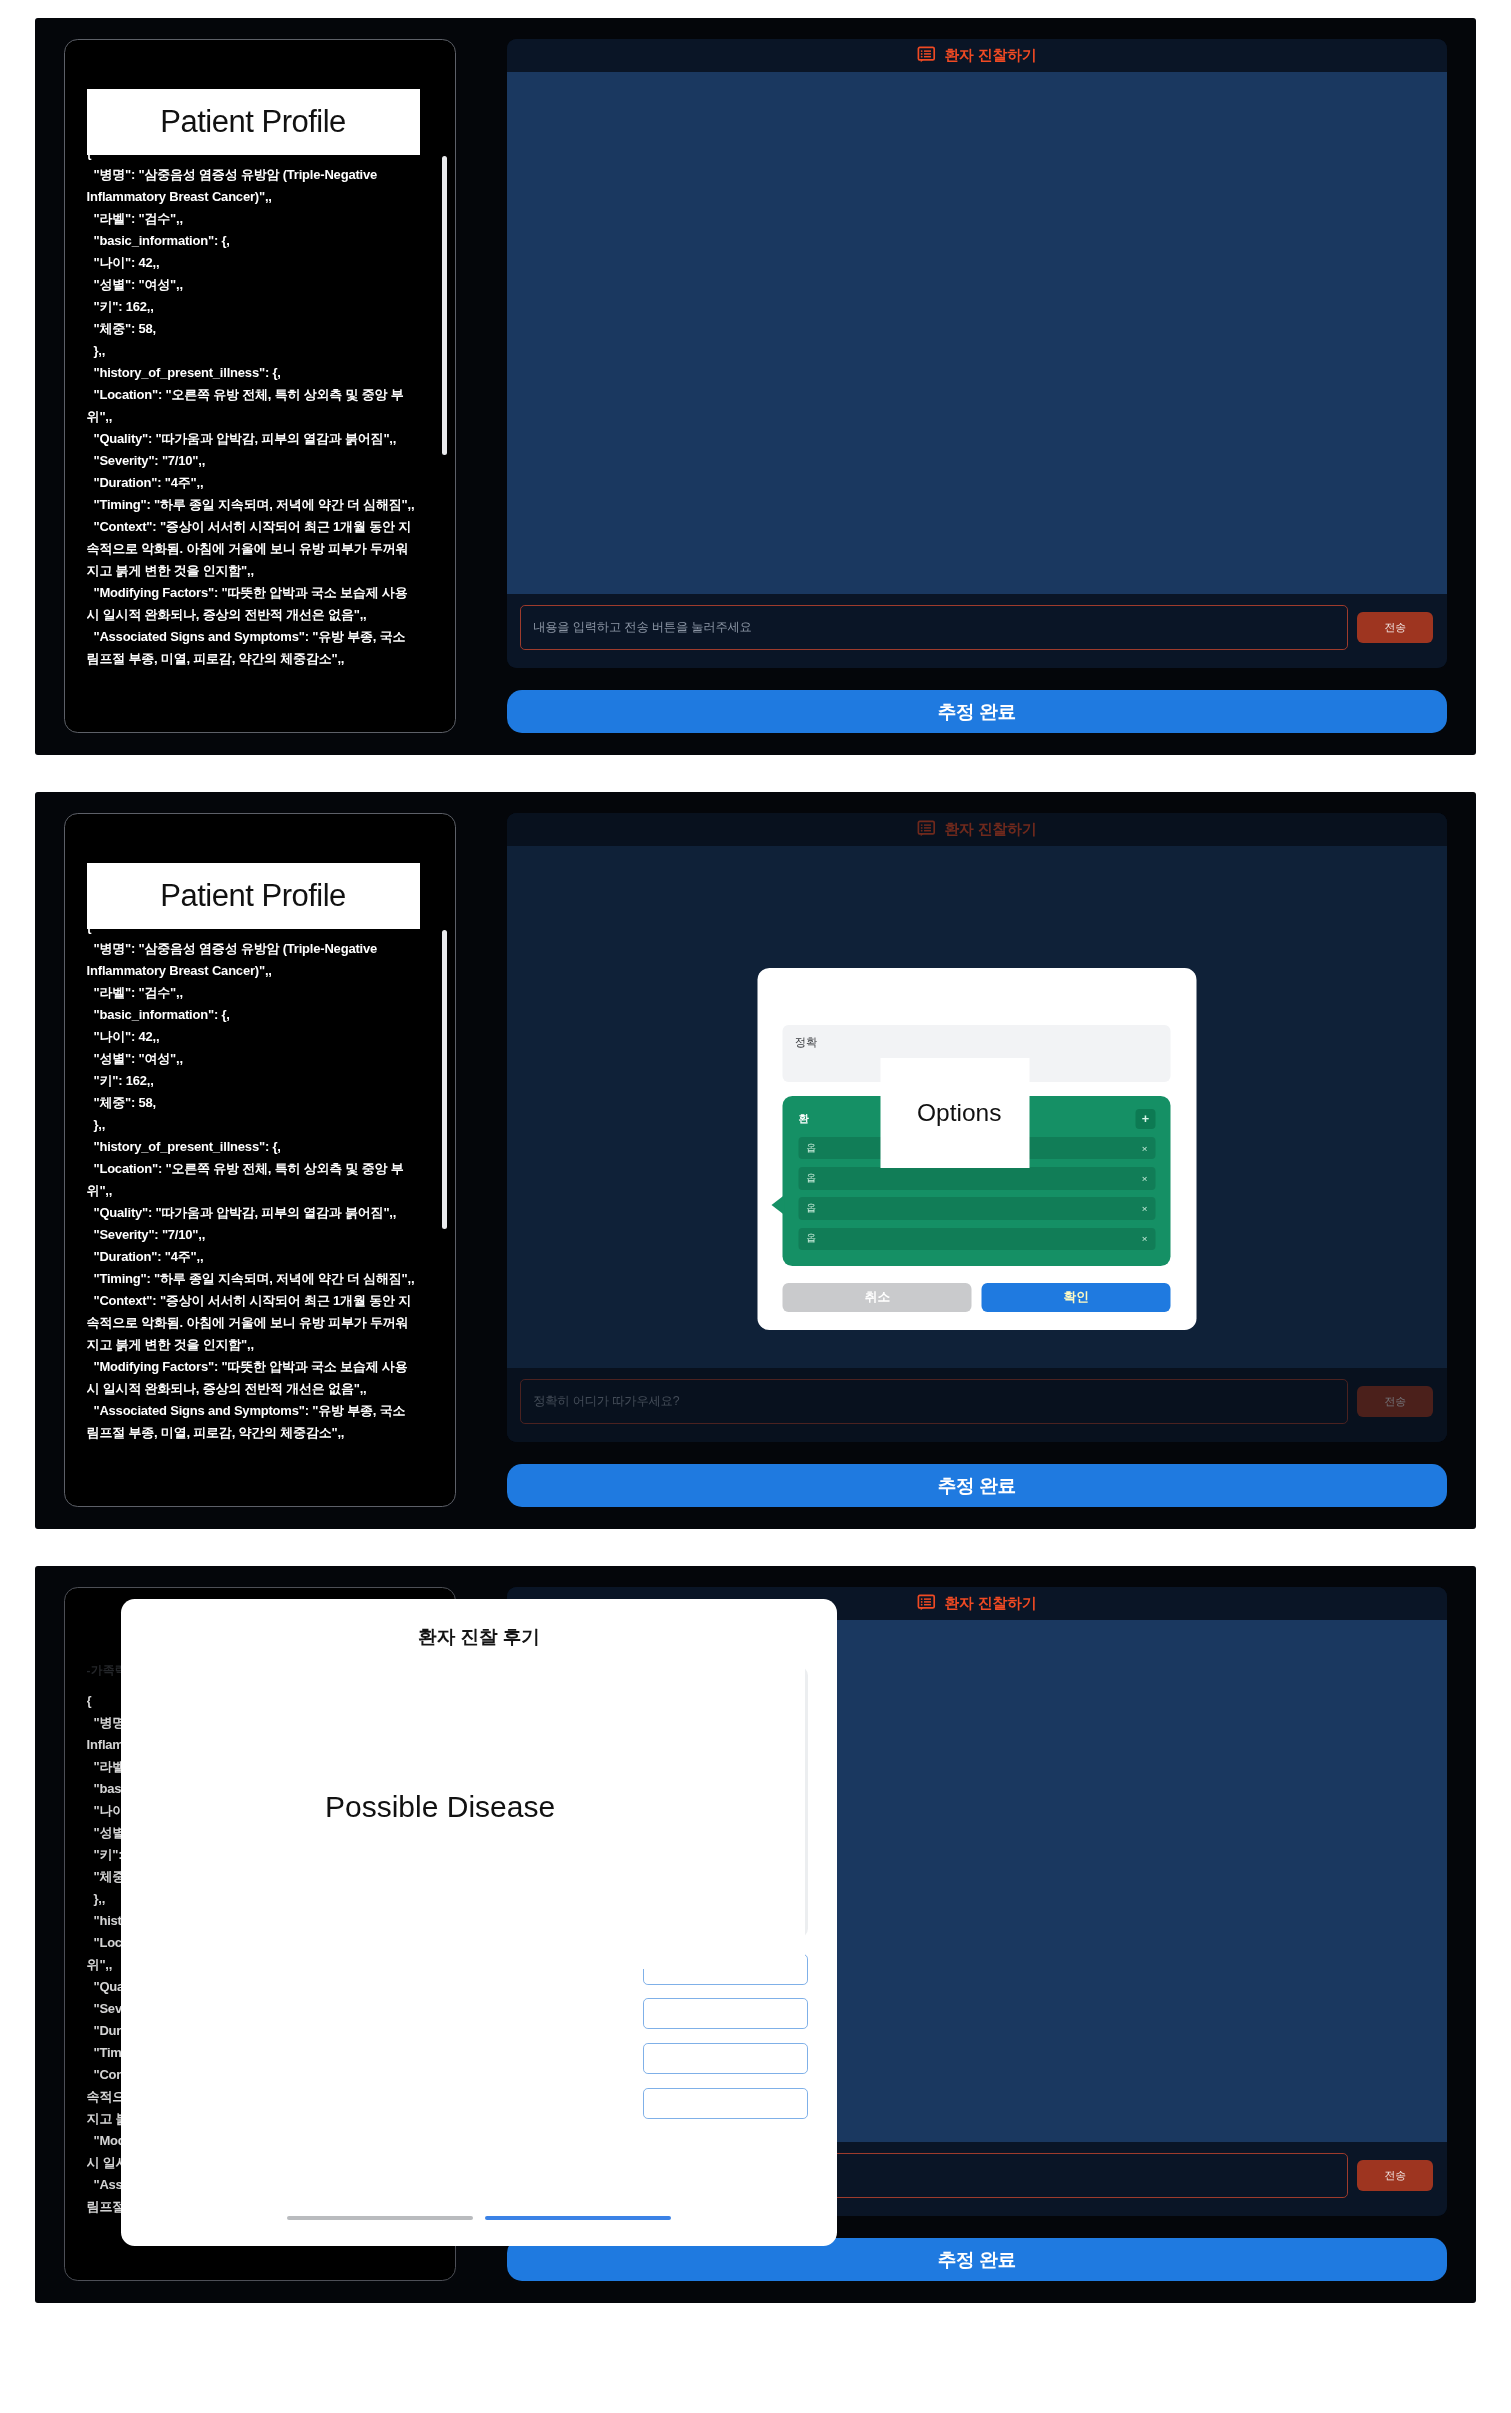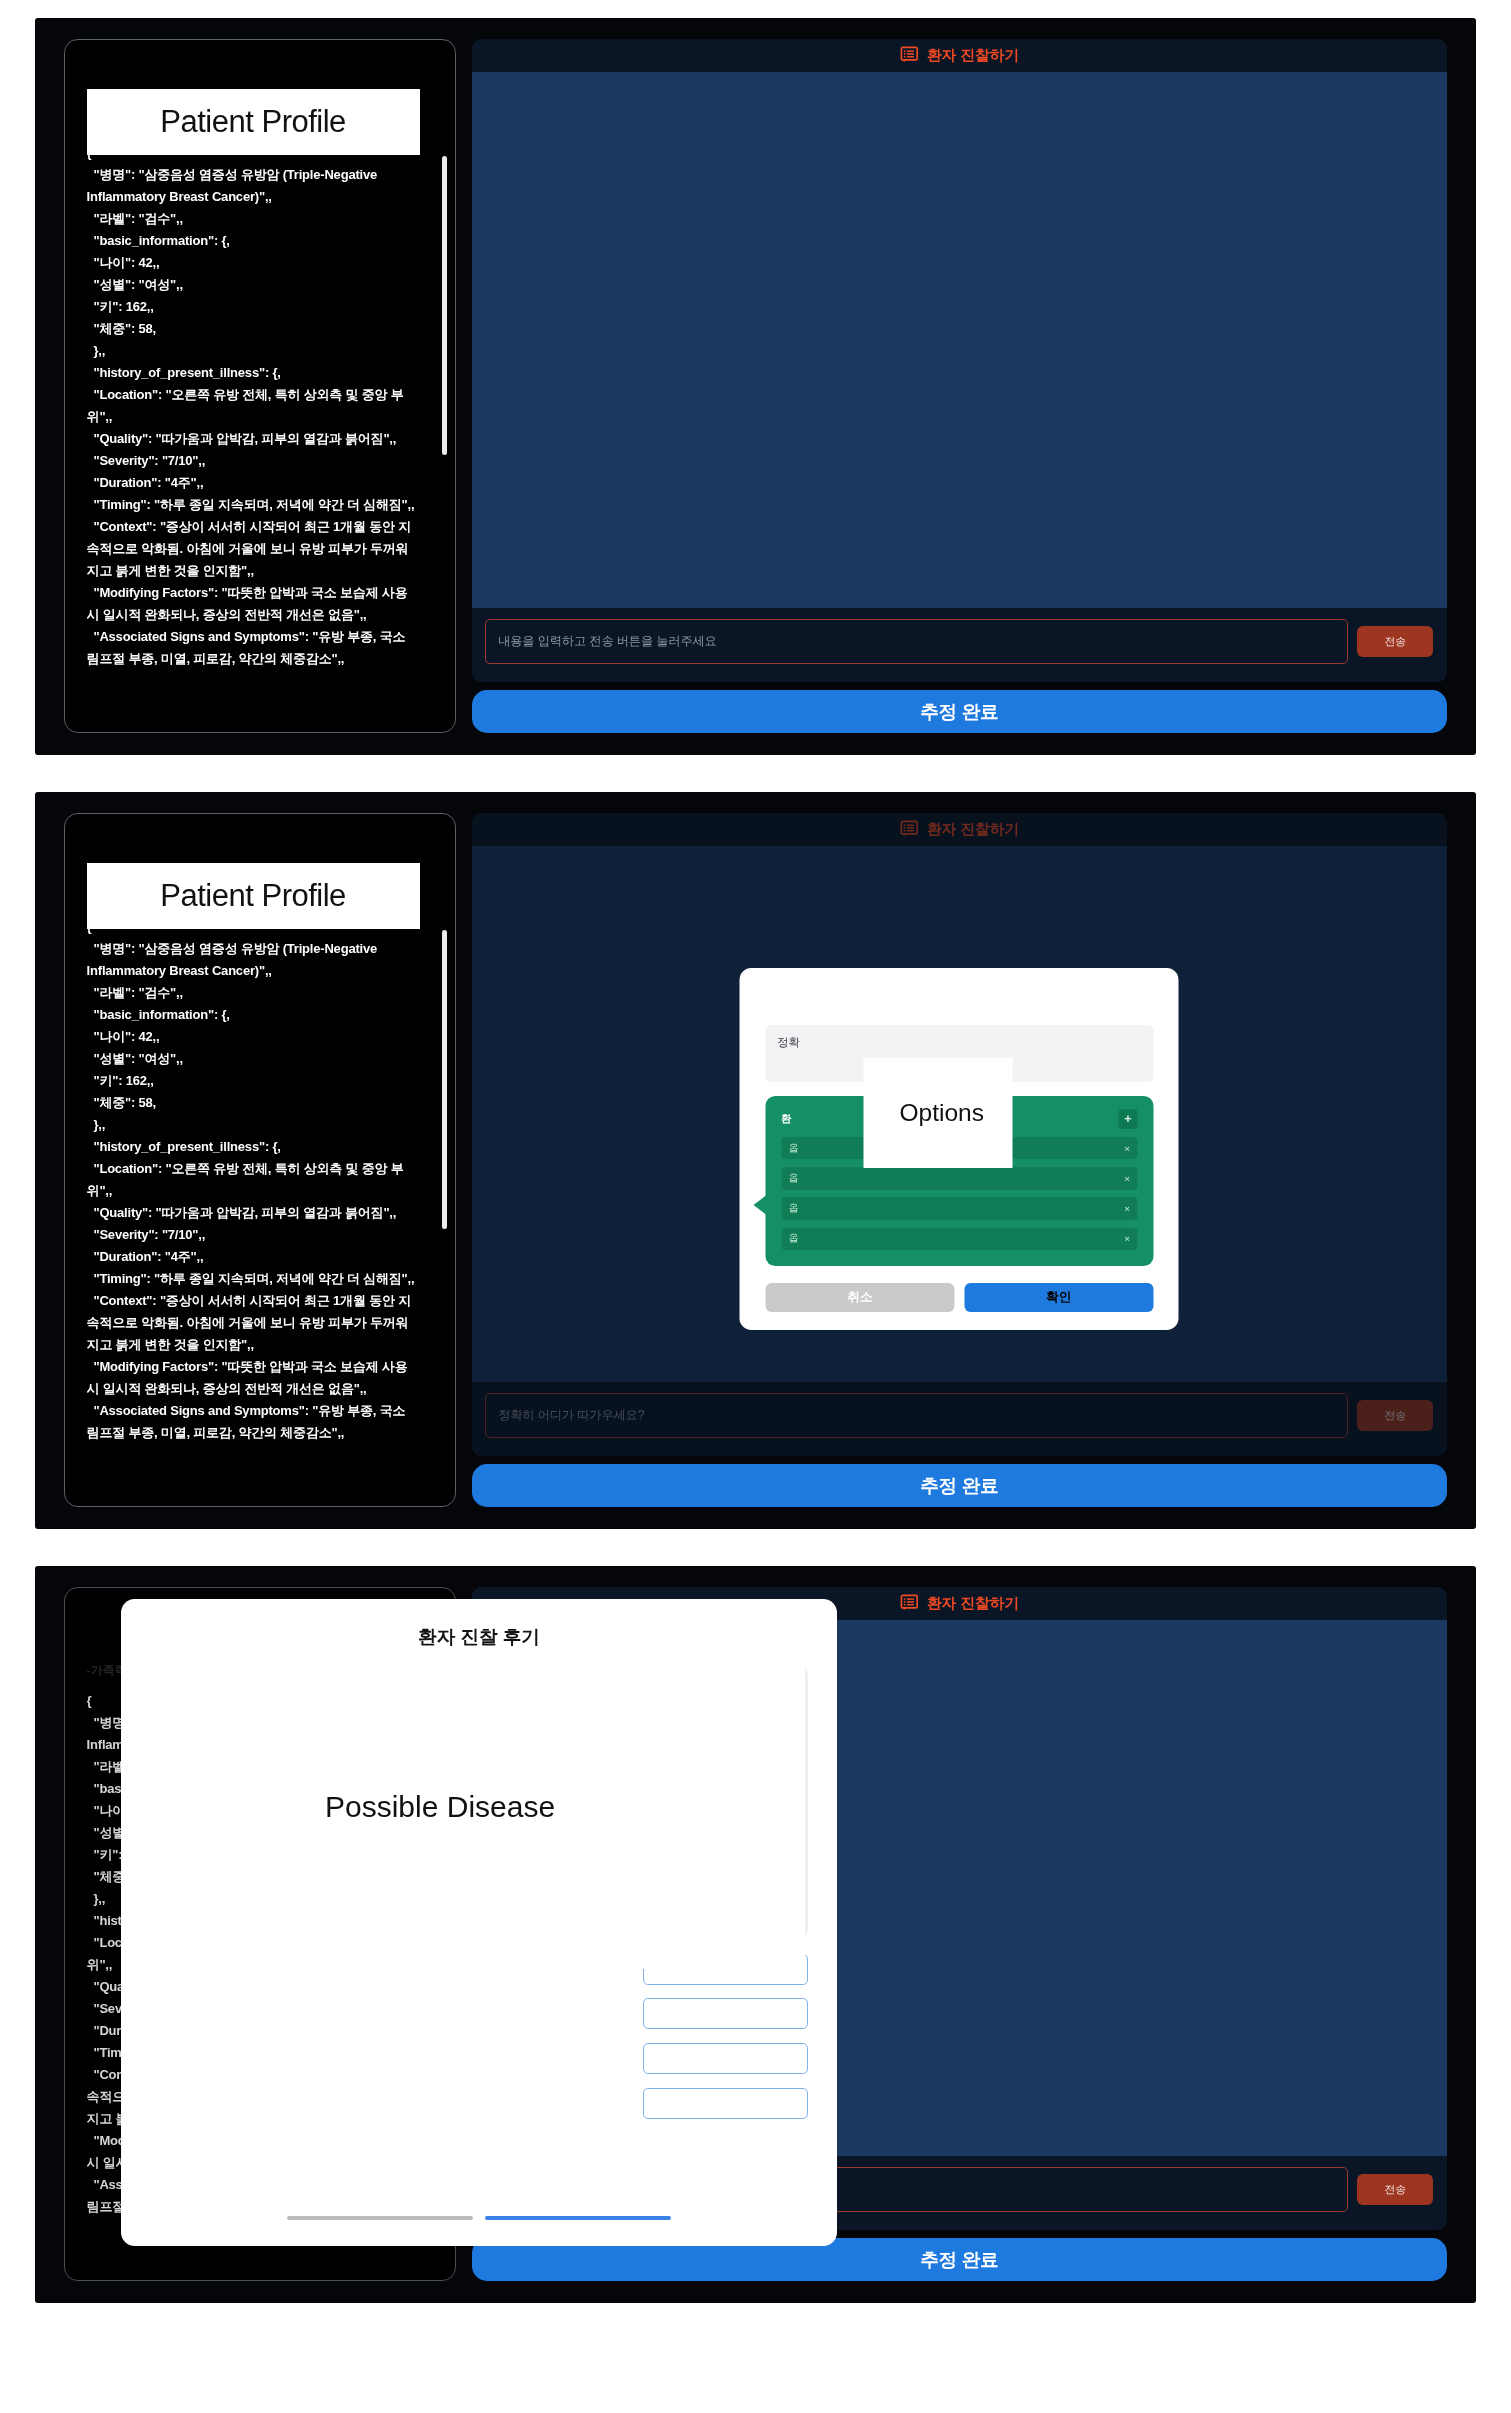--- a/index.html
+++ b/index.html
@@ -93,22 +93,23 @@
     height: 66px;
     font-size: 31px;
     letter-spacing: -0.5px;
   }
 
   
   .consult {
     flex: 1 1 auto;
     display: flex;
     flex-direction: column;
-    gap: 8px;
+    gap: 22px;
     min-width: 0;
+    margin-left: 35px;
   }
   .consult-box {
     flex: 1 1 auto;
     background: #0a1526;
     border-radius: 9.8px;
     display: flex;
     flex-direction: column;
     min-height: 0;
     overflow: hidden;
     position: relative;
@@ -276,21 +277,21 @@
     flex: 1 1 0;
     height: 29px;
     border-radius: 5.9px;
     display: flex;
     align-items: center;
     justify-content: center;
     font-size: 12.7px;
     font-weight: 700;
   }
   .btn-cancel { background: #c9cacc; color: #ffffff; }
-  .btn-confirm { background: #1f7ae0; color: #000000; }
+  .btn-confirm { background: #1f7ae0; color: #fef9c3; }
 
   
   .sticker-question {
     left: 50%;
     transform: translateX(-50%);
     top: 113px;
     width: 218px;
     height: 122px;
     font-size: 27.4px;
     color: #111;

